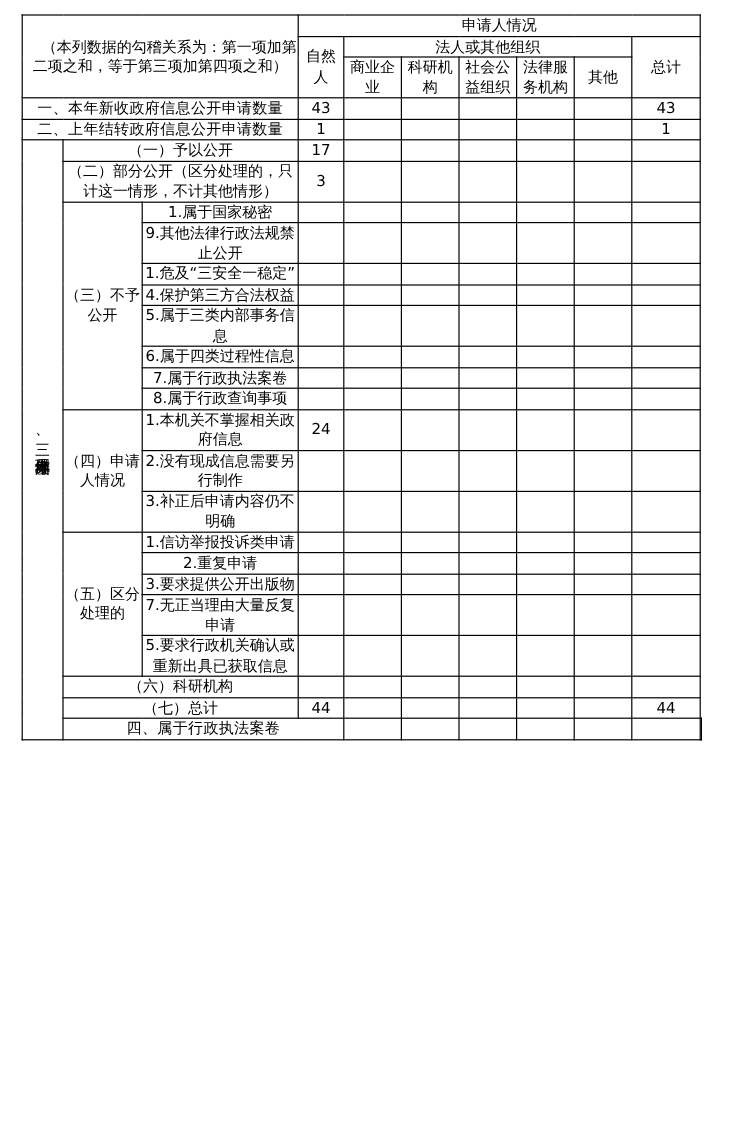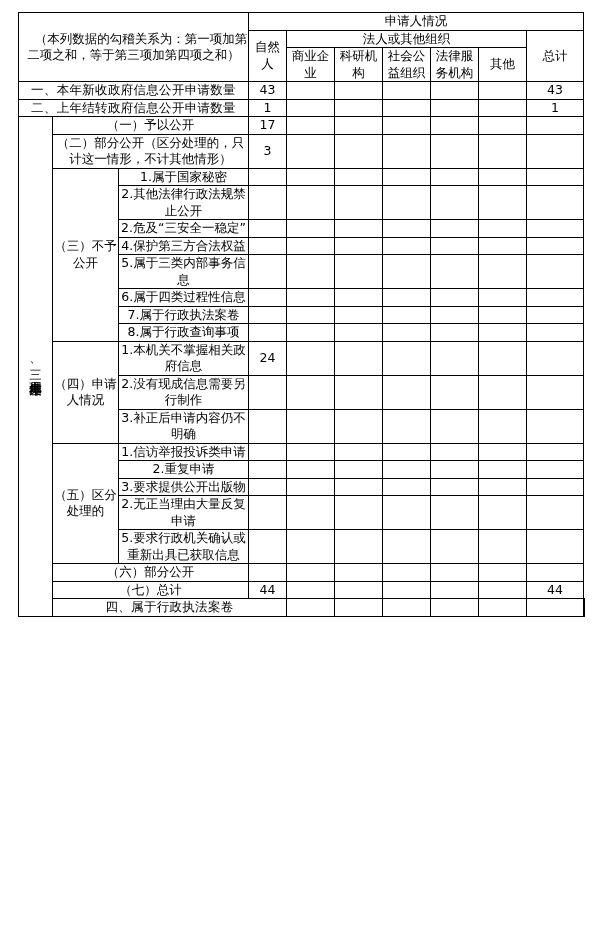--- a/index.html
+++ b/index.html
@@ -207,31 +207,31 @@
       <td class="lvl3">1.属于国家秘密</td>
       <td class="val blank"></td>
       <td class="val blank"></td>
       <td class="val blank"></td>
       <td class="val blank"></td>
       <td class="val blank"></td>
       <td class="val blank"></td>
       <td class="val blank"></td>
     </tr>
     <tr>
-      <td class="lvl3">2.其他法律行政法规禁止公开</td>
-      <td class="val blank"></td>
-      <td class="val blank"></td>
-      <td class="val blank"></td>
-      <td class="val blank"></td>
-      <td class="val blank"></td>
-      <td class="val blank"></td>
-      <td class="val blank"></td>
-    </tr>
-    <tr>
-      <td class="lvl3">2.危及“三安全一稳定”</td>
+      <td class="lvl3">9.其他法律行政法规禁止公开</td>
+      <td class="val blank"></td>
+      <td class="val blank"></td>
+      <td class="val blank"></td>
+      <td class="val blank"></td>
+      <td class="val blank"></td>
+      <td class="val blank"></td>
+      <td class="val blank"></td>
+    </tr>
+    <tr>
+      <td class="lvl3">1.危及“三安全一稳定”</td>
       <td class="val blank"></td>
       <td class="val blank"></td>
       <td class="val blank"></td>
       <td class="val blank"></td>
       <td class="val blank"></td>
       <td class="val blank"></td>
       <td class="val blank"></td>
     </tr>
     <tr>
       <td class="lvl3">4.保护第三方合法权益</td>
@@ -341,42 +341,42 @@
       <td class="lvl3">3.要求提供公开出版物</td>
       <td class="val blank"></td>
       <td class="val blank"></td>
       <td class="val blank"></td>
       <td class="val blank"></td>
       <td class="val blank"></td>
       <td class="val blank"></td>
       <td class="val blank"></td>
     </tr>
     <tr>
-      <td class="lvl3">2.无正当理由大量反复申请</td>
+      <td class="lvl3">7.无正当理由大量反复申请</td>
       <td class="val blank"></td>
       <td class="val blank"></td>
       <td class="val blank"></td>
       <td class="val blank"></td>
       <td class="val blank"></td>
       <td class="val blank"></td>
       <td class="val blank"></td>
     </tr>
     <tr>
       <td class="lvl3">5.要求行政机关确认或重新出具已获取信息</td>
       <td class="val blank"></td>
       <td class="val blank"></td>
       <td class="val blank"></td>
       <td class="val blank"></td>
       <td class="val blank"></td>
       <td class="val blank"></td>
       <td class="val blank"></td>
     </tr>
 
     <tr>
-      <td class="lvl2" colspan="2">（六）部分公开</td>
+      <td class="lvl2" colspan="2">（六）科研机构</td>
       <td class="val blank"></td>
       <td class="val blank"></td>
       <td class="val blank"></td>
       <td class="val blank"></td>
       <td class="val blank"></td>
       <td class="val blank"></td>
       <td class="val blank"></td>
     </tr>
 
     <tr>

